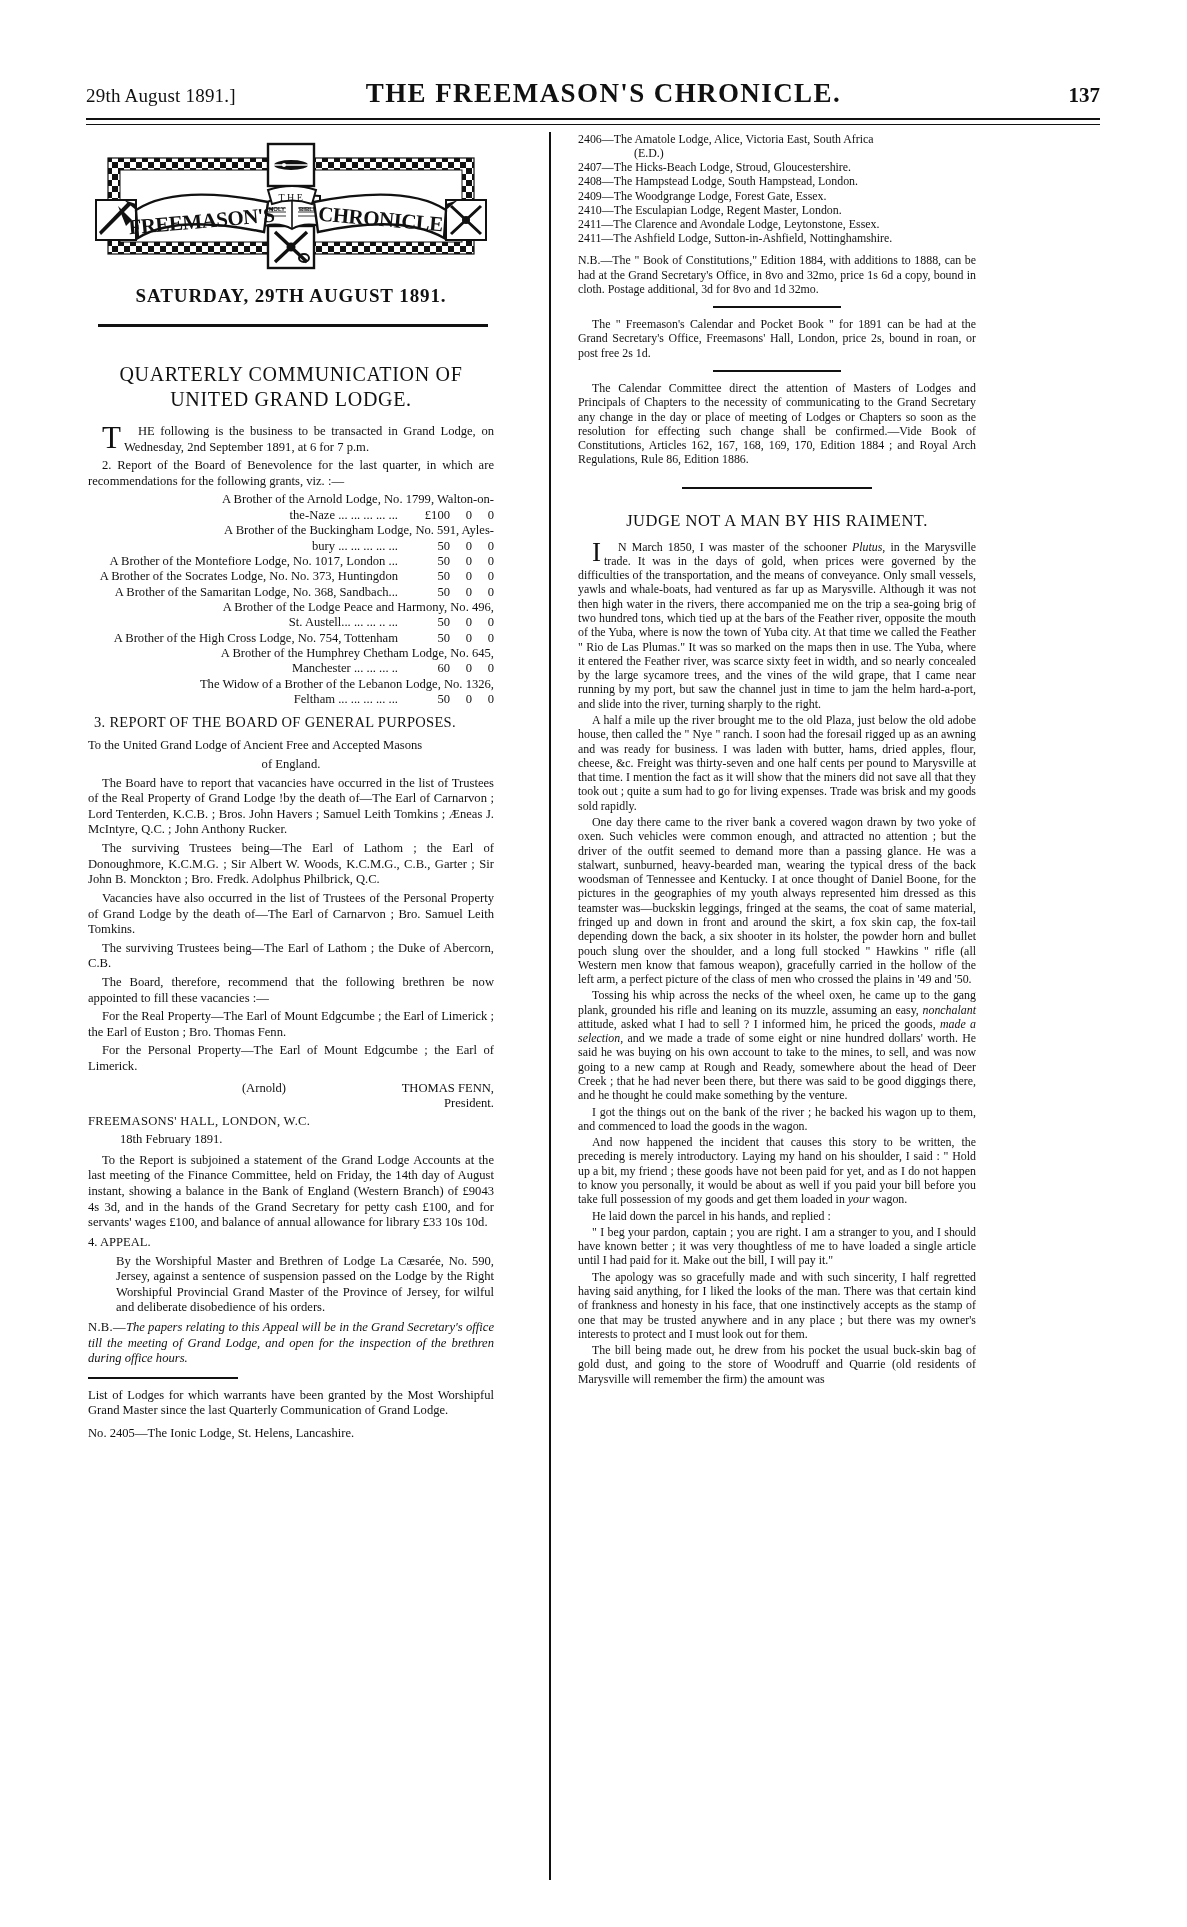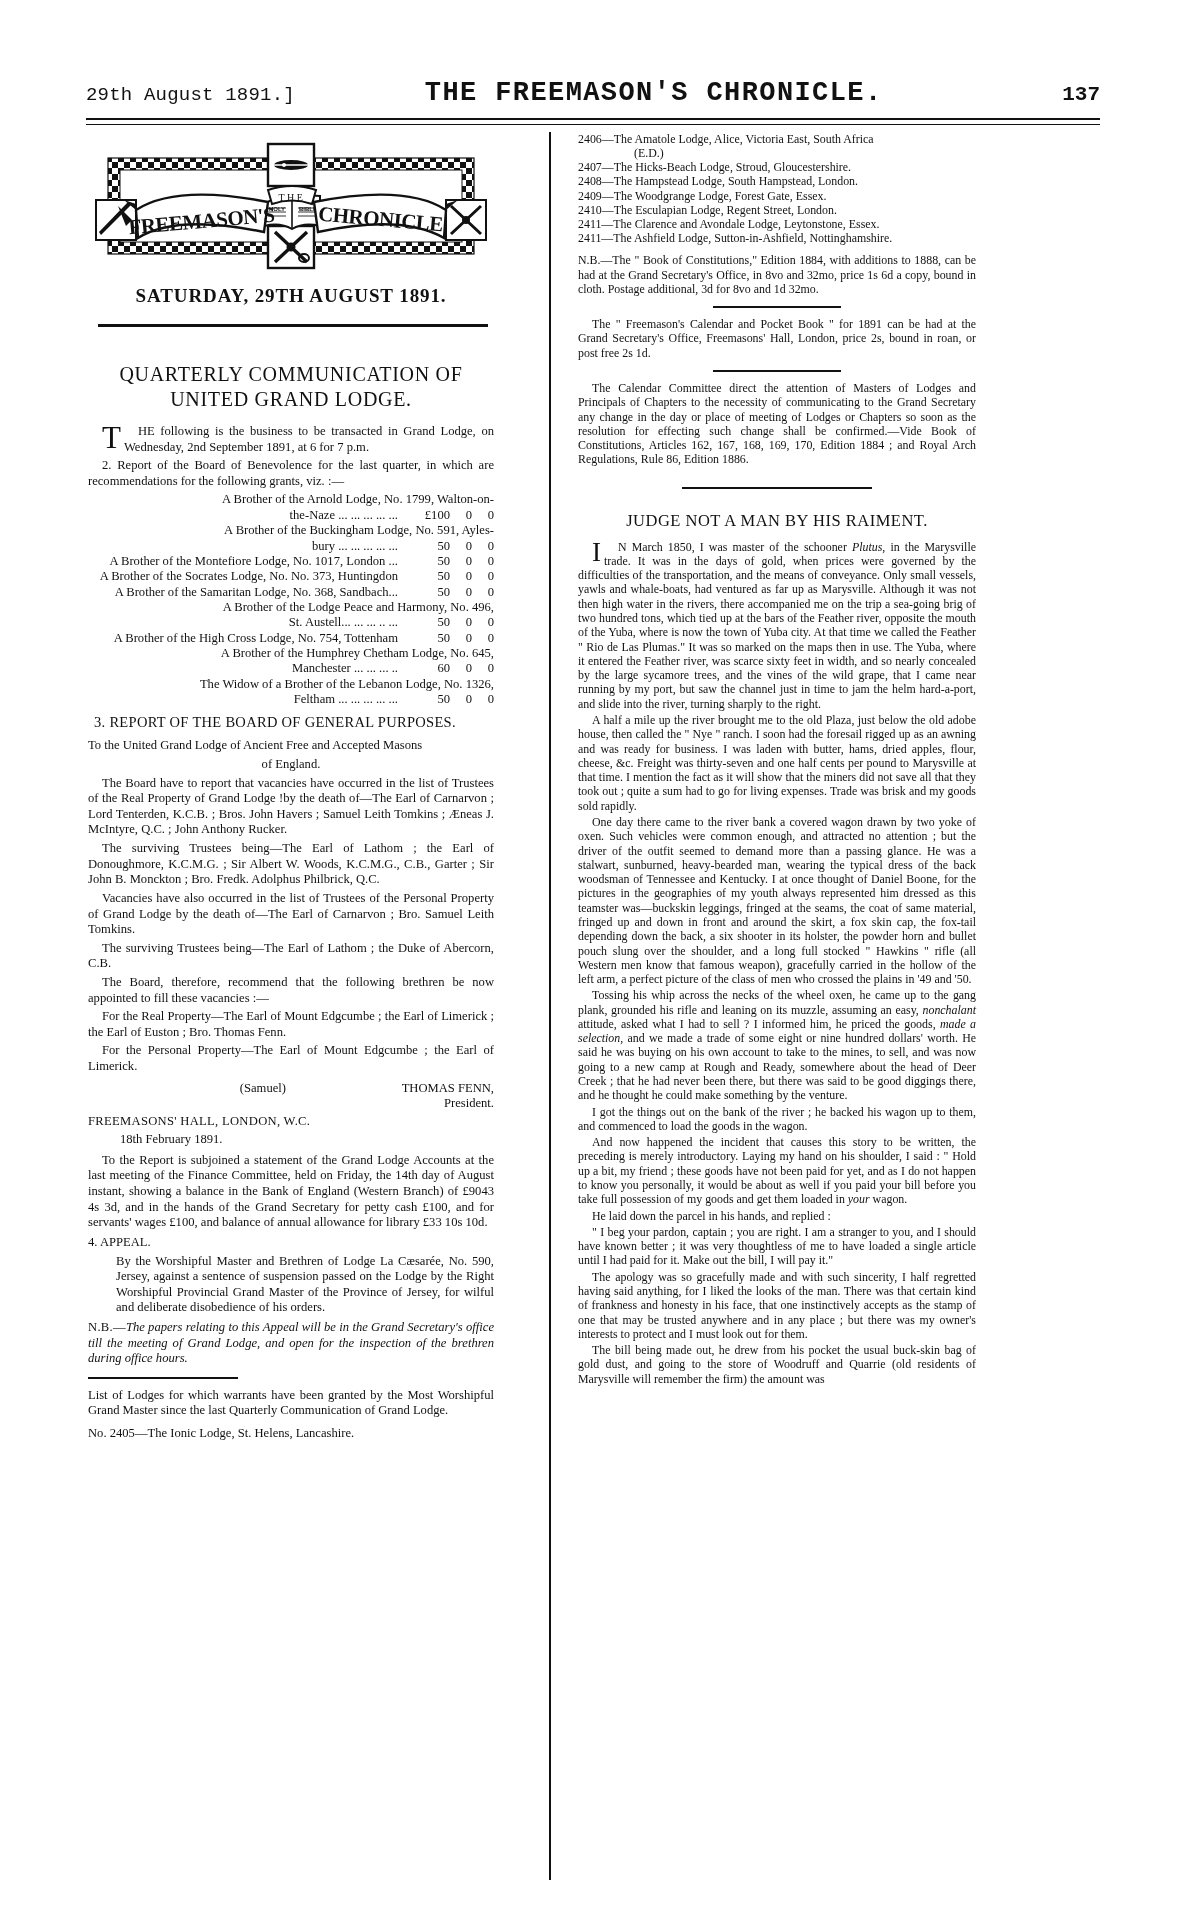--- a/index.html
+++ b/index.html
@@ -7,21 +7,21 @@
     width:1187px;height:1927px;
     font-family:"Liberation Serif","DejaVu Serif",serif;
     color:#111;
     -webkit-font-smoothing:none;
   }
   .page{position:relative;width:1187px;height:1927px;overflow:hidden;background:#fff;}
 
   
   .masthead-line{
     position:absolute;left:86px;top:78px;width:1014px;
-    display:flex;align-items:baseline;justify-content:space-between;font-family:Liberation Mono, monospace;
+    display:flex;align-items:baseline;justify-content:space-between;
   }
   .mh-date{font-size:19px;letter-spacing:.2px;white-space:nowrap;}
   .mh-title{
     font-size:27px;letter-spacing:1.4px;font-weight:700;white-space:nowrap;
     margin-left:40px;margin-right:auto;padding-left:90px;
   }
   .mh-folio{font-size:21px;font-weight:700;}
 
   .rule-double{
     position:absolute;left:86px;width:1014px;top:118px;height:4px;
@@ -294,21 +294,21 @@
           <p>The Board have to report that vacancies have occurred in the list of Trustees of the Real Property of Grand Lodge !by the death of—The Earl of Carnarvon ; Lord Tenterden, K.C.B. ; Bros. John Havers ; Samuel Leith Tomkins ; Æneas J. McIntyre, Q.C. ; John Anthony Rucker.</p>
           <p>The surviving Trustees being—The Earl of Lathom ; the Earl of Donoughmore, K.C.M.G. ; Sir Albert W. Woods, K.C.M.G., C.B., Garter ; Sir John B. Monckton ; Bro. Fredk. Adolphus Philbrick, Q.C.</p>
           <p>Vacancies have also occurred in the list of Trustees of the Personal Property of Grand Lodge by the death of—The Earl of Carnarvon ; Bro. Samuel Leith Tomkins.</p>
           <p>The surviving Trustees being—The Earl of Lathom ; the Duke of Abercorn, C.B.</p>
           <p>The Board, therefore, recommend that the following brethren be now appointed to fill these vacancies :—</p>
           <p>For the Real Property—The Earl of Mount Edgcumbe ; the Earl of Limerick ; the Earl of Euston ; Bro. Thomas Fenn.</p>
           <p>For the Personal Property—The Earl of Mount Edgcumbe ; the Earl of Limerick.</p>
         </div>
 
         <div class="sig">
-          <span>(Samuel)</span>
+          <span>(Arnold)</span>
           <span class="sig-right" style="min-width:150px;">
             <span>THOMAS FENN,</span><br>
             <span>President.</span>
           </span>
         </div>
 
         <div class="body" style="margin-top:3px;">
           <p class="noind smallcaps" style="font-size:12.6px;">FREEMASONS' HALL, LONDON, W.C.</p>
           <p class="noind" style="padding-left:32px;">18th February 1891.</p>
         </div>
@@ -335,21 +335,21 @@
 
     <div class="col col-right">
 
       <div class="rc-list" style="margin-top:4px;">
         <div>
             <div class="li"><span>2406</span><span>—The Amatole Lodge, Alice, Victoria East, South Africa</span></div>
             <div class="cont">(E.D.)</div>
             <div class="li"><span>2407</span><span>—The Hicks-Beach Lodge, Stroud, Gloucestershire.</span></div>
             <div class="li"><span>2408</span><span>—The Hampstead Lodge, South Hampstead, London.</span></div>
             <div class="li"><span>2409</span><span>—The Woodgrange Lodge, Forest Gate, Essex.</span></div>
-            <div class="li"><span>2410</span><span>—The Esculapian Lodge, Regent Street, London.</span></div>
+            <div class="li"><span>2410</span><span>—The Esculapian Lodge, Regent Master, London.</span></div>
             <div class="li"><span>2411</span><span>—The Clarence and Avondale Lodge, Leytonstone, Essex.</span></div>
             <div class="li"><span>2411</span><span>—The Ashfield Lodge, Sutton-in-Ashfield, Nottinghamshire.</span></div>
           </div>
       </div>
 
       <div class="nb">
         <p>N.B.—The " Book of Constitutions," Edition 1884, with additions to 1888, can be had at the Grand Secretary's Office, in 8vo and 32mo, price 1s 6d a copy, bound in cloth. Postage additional, 3d for 8vo and 1d 32mo.</p>
       </div>
 
       <div class="hr-short"></div>

